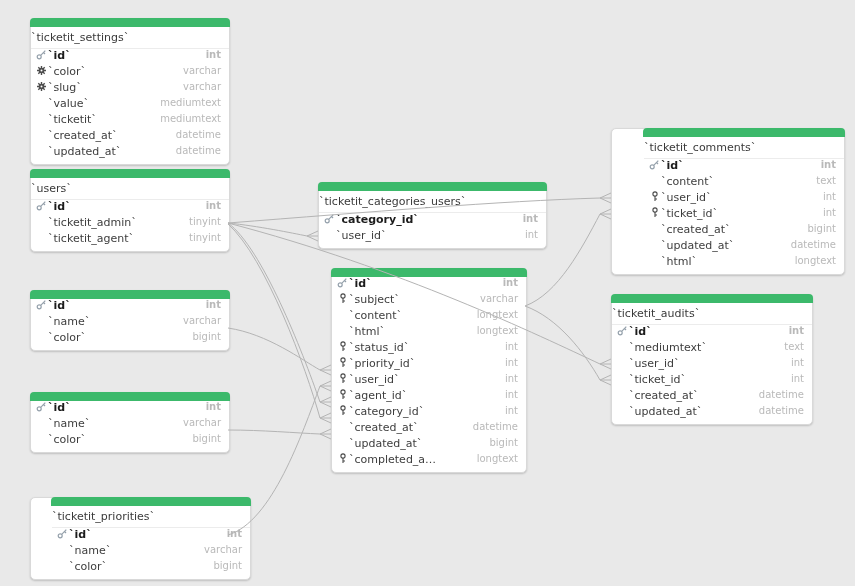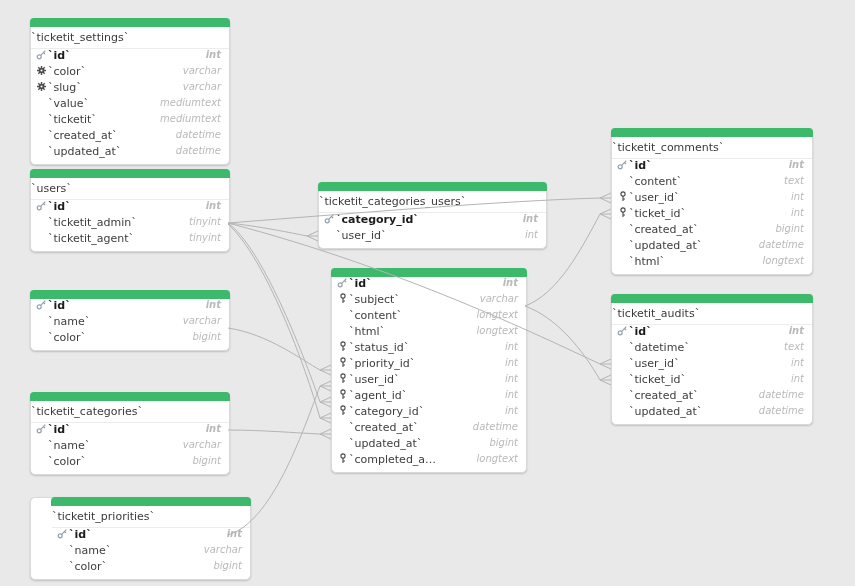--- a/index.html
+++ b/index.html
@@ -49,21 +49,20 @@
     font-size:11px;
     color:#3d3d3d;
     white-space:nowrap;overflow:hidden;
   }
   .row.pk .fname{font-weight:bold;color:#1c1c1c;}
   .ftype{
     font-size:10px;
     color:#b9b9b9;
     margin-left:12px;
     white-space:nowrap;
-    font-style:italic;
   }
   .row.pk .ftype{font-weight:bold;color:#b9b9b9;}
   svg.lines{
     position:absolute;left:0;top:0;
     z-index:10;
     pointer-events:none;
   }
   svg.lines path{
     stroke:#b4b4b4;
     stroke-width:1;
@@ -203,21 +202,20 @@
         </div>
         <div class="row">
           <span class="icon"></span>
           <span class="fname">`color`</span>
           <span class="ftype">bigint</span>
         </div>
       </div>
     </div>
     <div class="table-card" style="left: 30px; top: 392px; width: 198px;">
       <div class="bar" style="background: rgb(60, 185, 107);"></div>
-      <div class="title">`ticketit_categories`</div>
       <div>
         <div class="row pk">
           <span class="icon">
             <svg width="11" height="11" viewBox="0 0 11 11">
               <g stroke="#94a0ab" stroke-width="1.2" fill="none">
                 <circle cx="3.2" cy="7.8" r="2"></circle>
                 <path d="M4.7 6.3 L9.3 1.7"></path>
                 <path d="M7.5 3.5 L9 5"></path>
               </g>
             </svg>
@@ -412,21 +410,21 @@
                 <path d="M5 5.1 L5 10"></path>
                 <path d="M5 8 L7 8"></path>
               </g>
             </svg>
           </span>
           <span class="fname">`completed_a…</span>
           <span class="ftype">longtext</span>
         </div>
       </div>
     </div>
-    <div class="table-card" style="left: 611px; top: 128px; width: 200px;">
+    <div class="table-card" style="left: 611px; top: 128px; width: 200px; padding-left: 32px;">
       <div class="bar" style="background: rgb(60, 185, 107);"></div>
       <div class="title">`ticketit_comments`</div>
       <div>
         <div class="row pk">
           <span class="icon">
             <svg width="11" height="11" viewBox="0 0 11 11">
               <g stroke="#94a0ab" stroke-width="1.2" fill="none">
                 <circle cx="3.2" cy="7.8" r="2"></circle>
                 <path d="M4.7 6.3 L9.3 1.7"></path>
                 <path d="M7.5 3.5 L9 5"></path>
@@ -496,21 +494,21 @@
                 <path d="M4.7 6.3 L9.3 1.7"></path>
                 <path d="M7.5 3.5 L9 5"></path>
               </g>
             </svg>
           </span>
           <span class="fname">`id`</span>
           <span class="ftype">int</span>
         </div>
         <div class="row">
           <span class="icon"></span>
-          <span class="fname">`datetime`</span>
+          <span class="fname">`mediumtext`</span>
           <span class="ftype">text</span>
         </div>
         <div class="row">
           <span class="icon"></span>
           <span class="fname">`user_id`</span>
           <span class="ftype">int</span>
         </div>
         <div class="row">
           <span class="icon"></span>
           <span class="fname">`ticket_id`</span>

